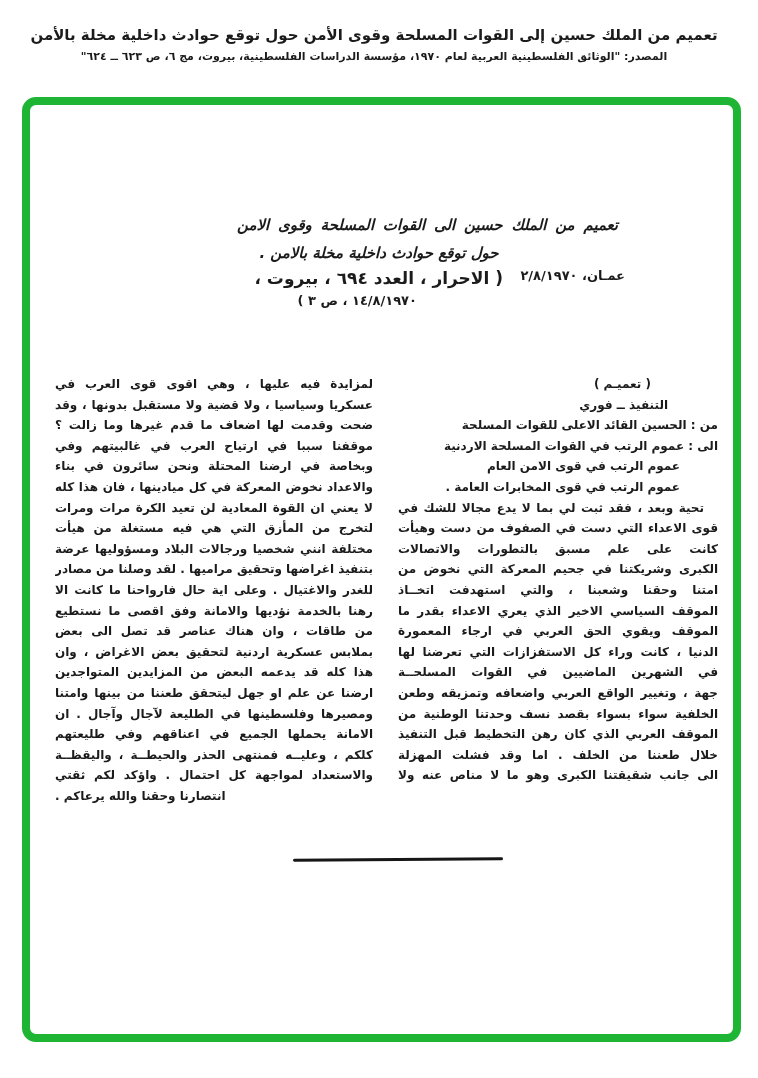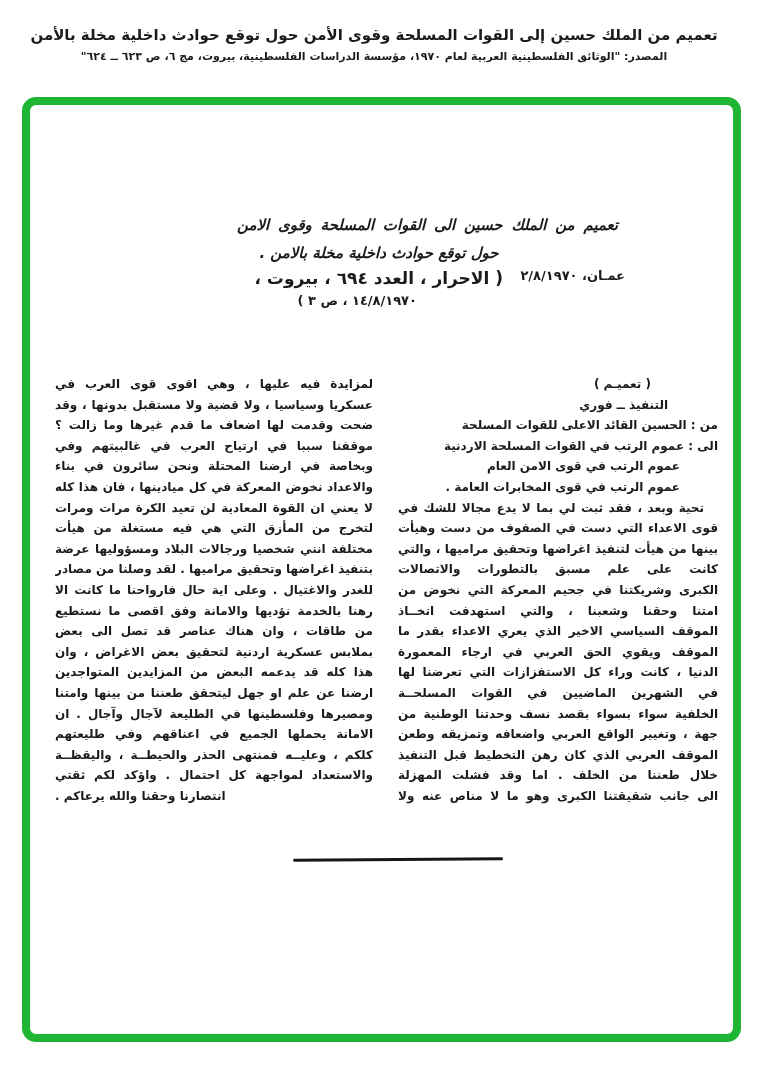--- a/index.html
+++ b/index.html
@@ -61,30 +61,29 @@
 
 <div class="bodycol col-right">
     <div class="bline l-head">( تعميـم )</div>
     <div class="bline l-exec">التنفيذ ــ فوري</div>
     <div class="bline l-right">من : الحسين القائد الاعلى للقوات المسلحة</div>
     <div class="bline l-right">الى : عموم الرتب في القوات المسلحة الاردنية</div>
     <div class="bline l-right l-ind38">عموم الرتب في قوى الامن العام</div>
     <div class="bline l-right l-ind38">عموم الرتب في قوى المخابرات العامة .</div>
     <div class="bline l-just l-ind14">تحية وبعد ، فقد ثبت لي بما لا يدع مجالا للشك في ان</div>
     <div class="bline l-just">قوى الاعداء التي دست في الصفوف من دست وهيأت</div>
-    <div class="bline l-just">بينها من هيأت لتنفيذ اغراضها وتحقيق مراميها ، والتي</div>
     <div class="bline l-just">كانت على علم مسبق بالتطورات والاتصالات بشقيقتنــا</div>
     <div class="bline l-just">الكبرى وشريكتنا في جحيم المعركة التي نخوض من اجل</div>
     <div class="bline l-just">امتنا وحقنا وشعبنا ، والتي استهدفت اتخــاذ</div>
     <div class="bline l-just">الموقف السياسي الاخير الذي يعري الاعداء بقدر ما يعزز</div>
     <div class="bline l-just">الموقف ويقوي الحق العربي في ارجاء المعمورة وانحاء</div>
     <div class="bline l-just">الدنيا ، كانت وراء كل الاستفزازات التي تعرضنا لها</div>
     <div class="bline l-just">في الشهرين الماضيين في القوات المسلحــة والصفوف</div>
+    <div class="bline l-just">جهة ، وتغيير الواقع العربي واضعافه وتمزيقه وطعن</div>
     <div class="bline l-just">الخلفية سواء بسواء بقصد نسف وحدتنا الوطنية من</div>
-    <div class="bline l-just">جهة ، وتغيير الواقع العربي واضعافه وتمزيقه وطعن</div>
     <div class="bline l-just">الموقف العربي الذي كان رهن التخطيط قبل التنفيذ من</div>
     <div class="bline l-just">خلال طعننا من الخلف . اما وقد فشلت المهزلة ووقفنــا</div>
     <div class="bline l-just">الى جانب شقيقتنا الكبرى وهو ما لا مناص عنه ولا مجال</div>
   </div>
 <div class="bodycol col-left">
     <div class="bline l-just">لمزايدة فيه عليها ، وهي اقوى قوى العرب في المعركة</div>
     <div class="bline l-just">عسكريا وسياسيا ، ولا قضية ولا مستقبل بدونها ، وقد</div>
     <div class="bline l-just">ضحت وقدمت لها اضعاف ما قدم غيرها وما زالت ؟ وكان</div>
     <div class="bline l-just">موقفنا سببا في ارتياح العرب في غالبيتهم وفي شعبنا</div>
     <div class="bline l-just">وبخاصة في ارضنا المحتلة ونحن سائرون في بناء القوة</div>

